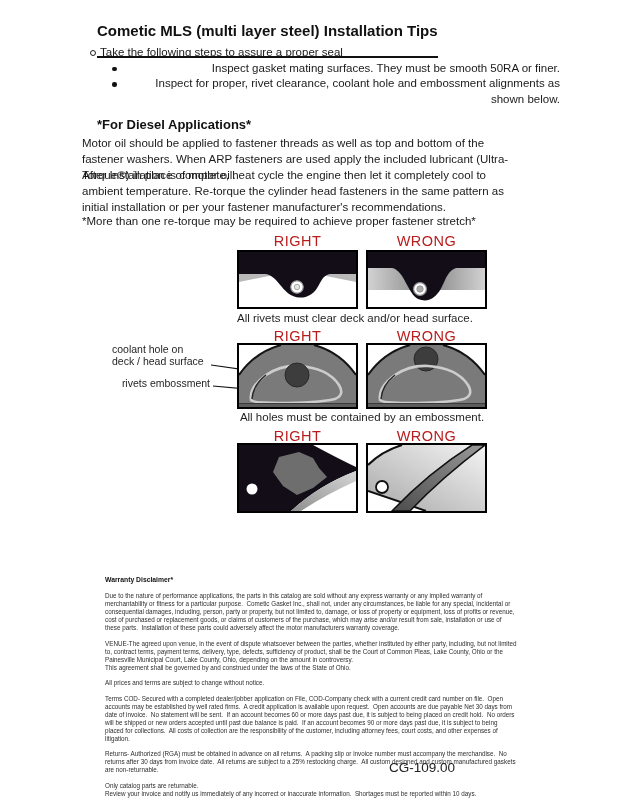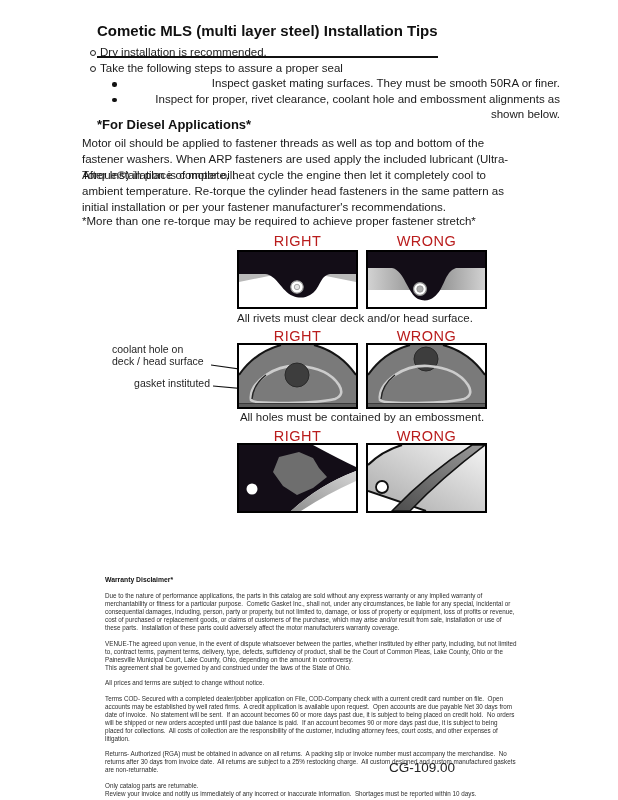--- a/index.html
+++ b/index.html
@@ -42,21 +42,20 @@
 </style>
 </head>
 <body>
 
 <div class="page">
 
   <span class="abs title">Cometic MLS (multi layer steel) Installation Tips</span>
 
   <div class="abs tips">
     <ul>
-      <li class="main">Dry installation is recommended.</li>
       <li class="main">Take the following steps to assure a proper seal</li>
       <li class="sub">Inspect gasket mating surfaces.  They must be smooth 50RA or finer.</li>
       <li class="sub">Inspect for proper, rivet clearance, coolant hole and embossment alignments as shown below.</li>
     </ul>
   </div>
 
   <div class="abs diesel-heading">*For Diesel Applications*</div>
   <div class="abs body-para p1">Motor oil should be applied to fastener threads as well as top and bottom of the fastener washers. When ARP fasteners are used apply the included lubricant (Ultra-Torque®) in place of motor oil.</div>
   <div class="abs body-para p3">*More than one re-torque may be required to achieve proper fastener stretch*</div>
   <div class="abs body-para p2">After Installation is complete, heat cycle the engine then let it completely cool to ambient temperature. Re-torque the cylinder head fasteners in the same pattern as initial installation or per your fastener manufacturer's recommendations.</div>
@@ -98,21 +97,21 @@
     </svg>
   </div>
 
   <div class="abs caption" style="left:237px;top:312px;width:260px;">All rivets must clear deck and/or head surface.</div>
 
   <div class="abs rw-label" style="left:237px;top:328px;">RIGHT</div>
   <div class="abs rw-label" style="left:366px;top:328px;">WRONG</div>
 
   <div class="abs callouts" style="white-space:pre-wrap;">coolant hole on
 deck / head surface</div>
-  <div class="abs callout2">gasket instituted</div>
+  <div class="abs callout2">rivets embossment</div>
 
   <svg class="abs" style="left:205px;top:345px;" width="100" height="52">
     <line x1="6" y1="20" x2="92" y2="32" stroke="#111" stroke-width="1.2"></line>
     <line x1="8" y1="41" x2="52" y2="45" stroke="#111" stroke-width="1.2"></line>
   </svg>
 
   <div class="abs dbox dbox2" style="left:237px;top:343px;">
     <svg width="117" height="62" viewBox="0 0 117 62">
       <rect x="0" y="0" width="117" height="62" fill="#7a7a7a"></rect>
       <path d="M0,0 L42,0 Q16,7 0,30 Z" fill="#ffffff"></path>

